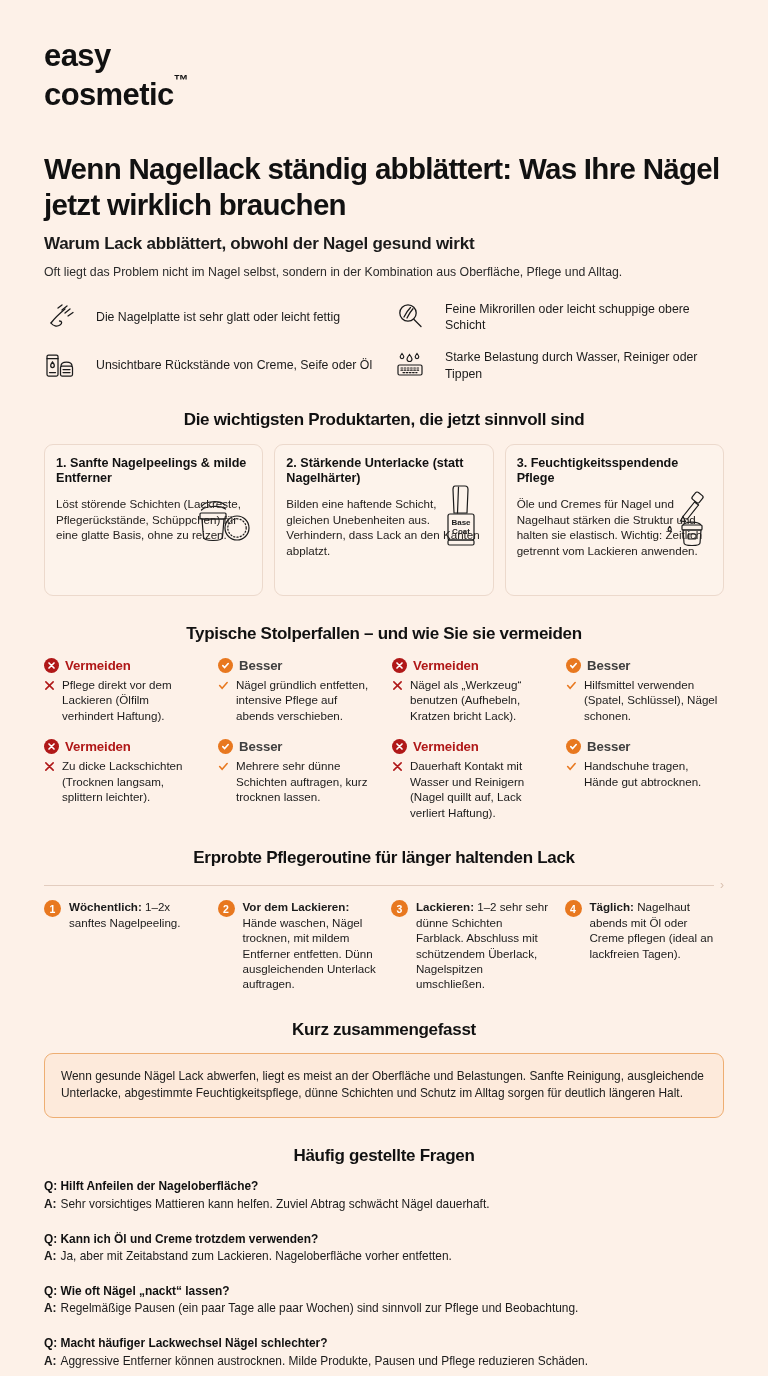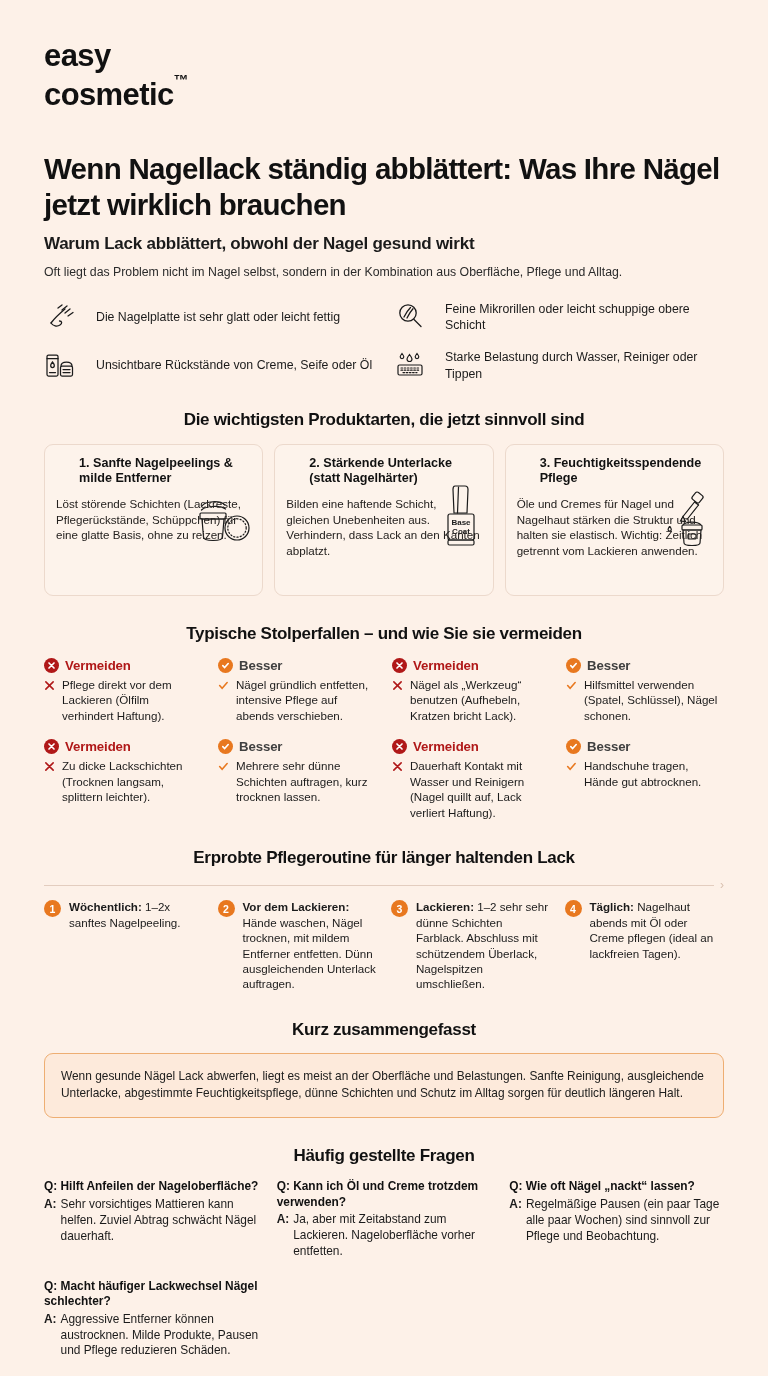--- a/index.html
+++ b/index.html
@@ -110,21 +110,20 @@
     background: #fdf3eb;
     padding: 11px 11px 12px 11px;
     position: relative;
     min-height: 152px;
   }
   .card .ct {
     font-size: 12.6px;
     font-weight: 700;
     line-height: 1.24;
     color: #111;
-    margin-left: 23px;
   }
   .card .cb {
     margin-top: 9px;
     font-size: 11.6px;
     line-height: 1.36;
     color: #24211f;
     position: relative;
     z-index: 2;
   }
   .card .cico {
@@ -233,21 +232,21 @@
     padding: 14px 16px 15px 16px;
     font-size: 11.9px;
     line-height: 1.45;
     color: #20201f;
   }
 
   
   .faqs {
     margin-top: 13px;
     display: grid;
-    grid-template-columns: 1fr 1fr 1fr;
+    grid-template-columns: 1fr;
     column-gap: 18px;
     row-gap: 19px;
   }
   .faq .q {
     font-size: 11.9px;
     font-weight: 700;
     color: #111;
     line-height: 1.3;
   }
   .faq .a {

